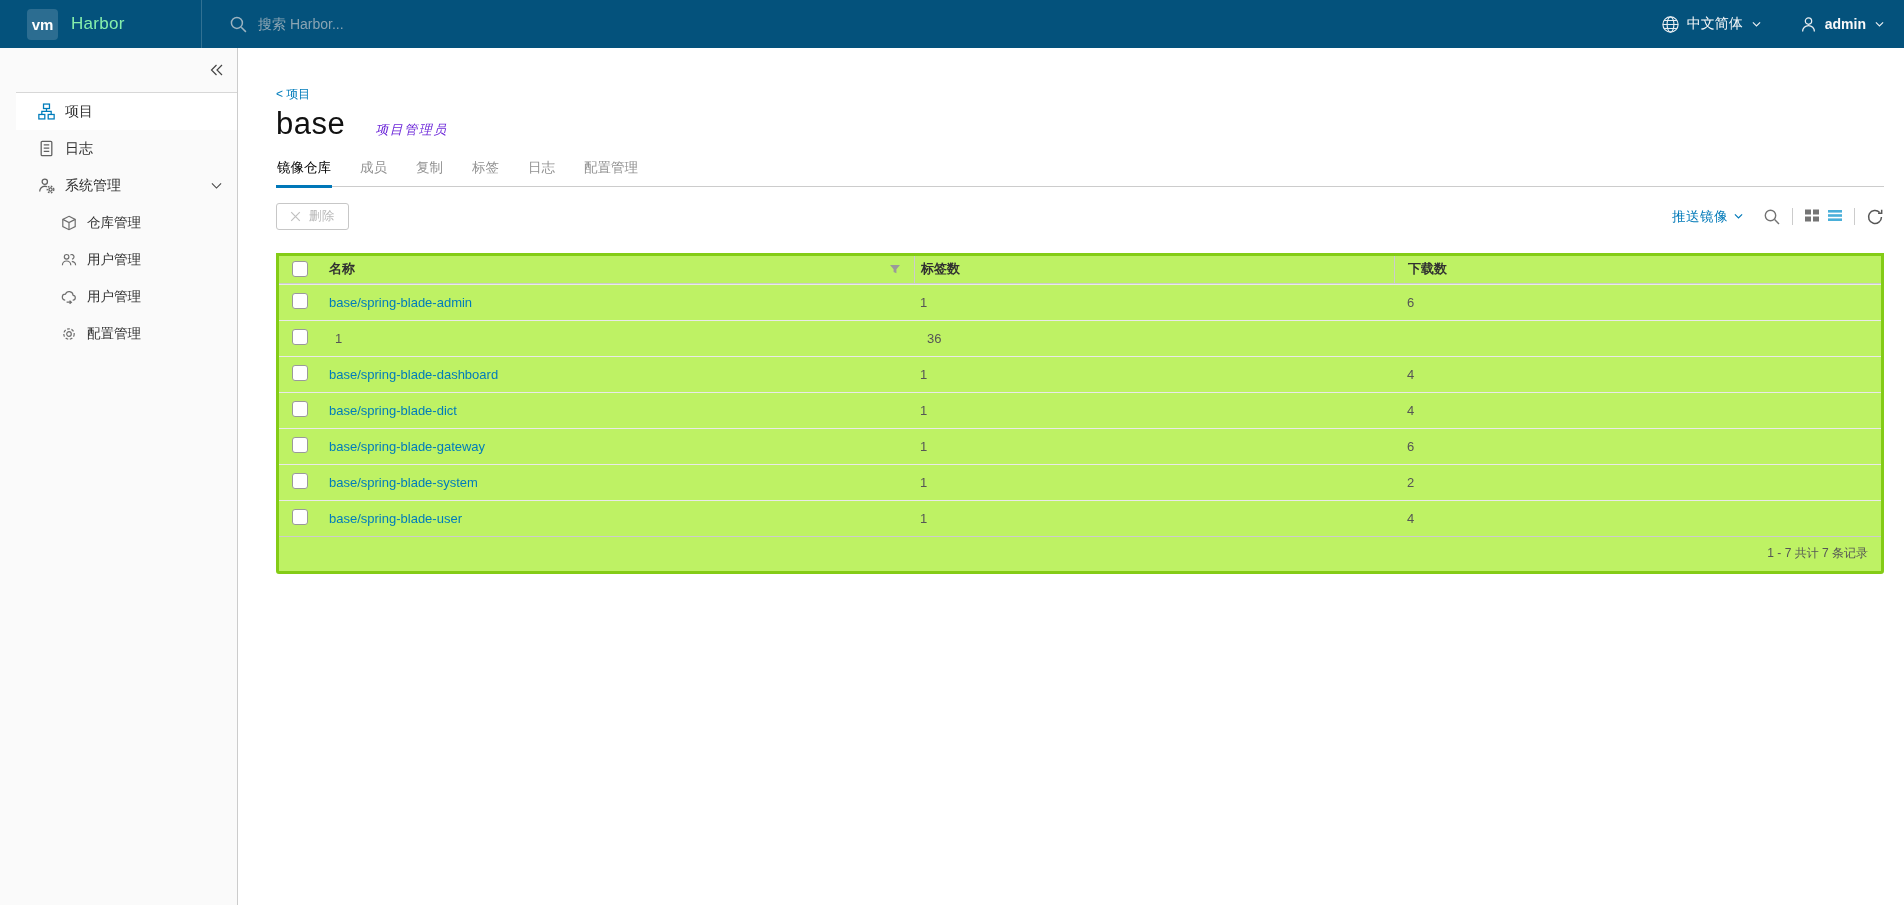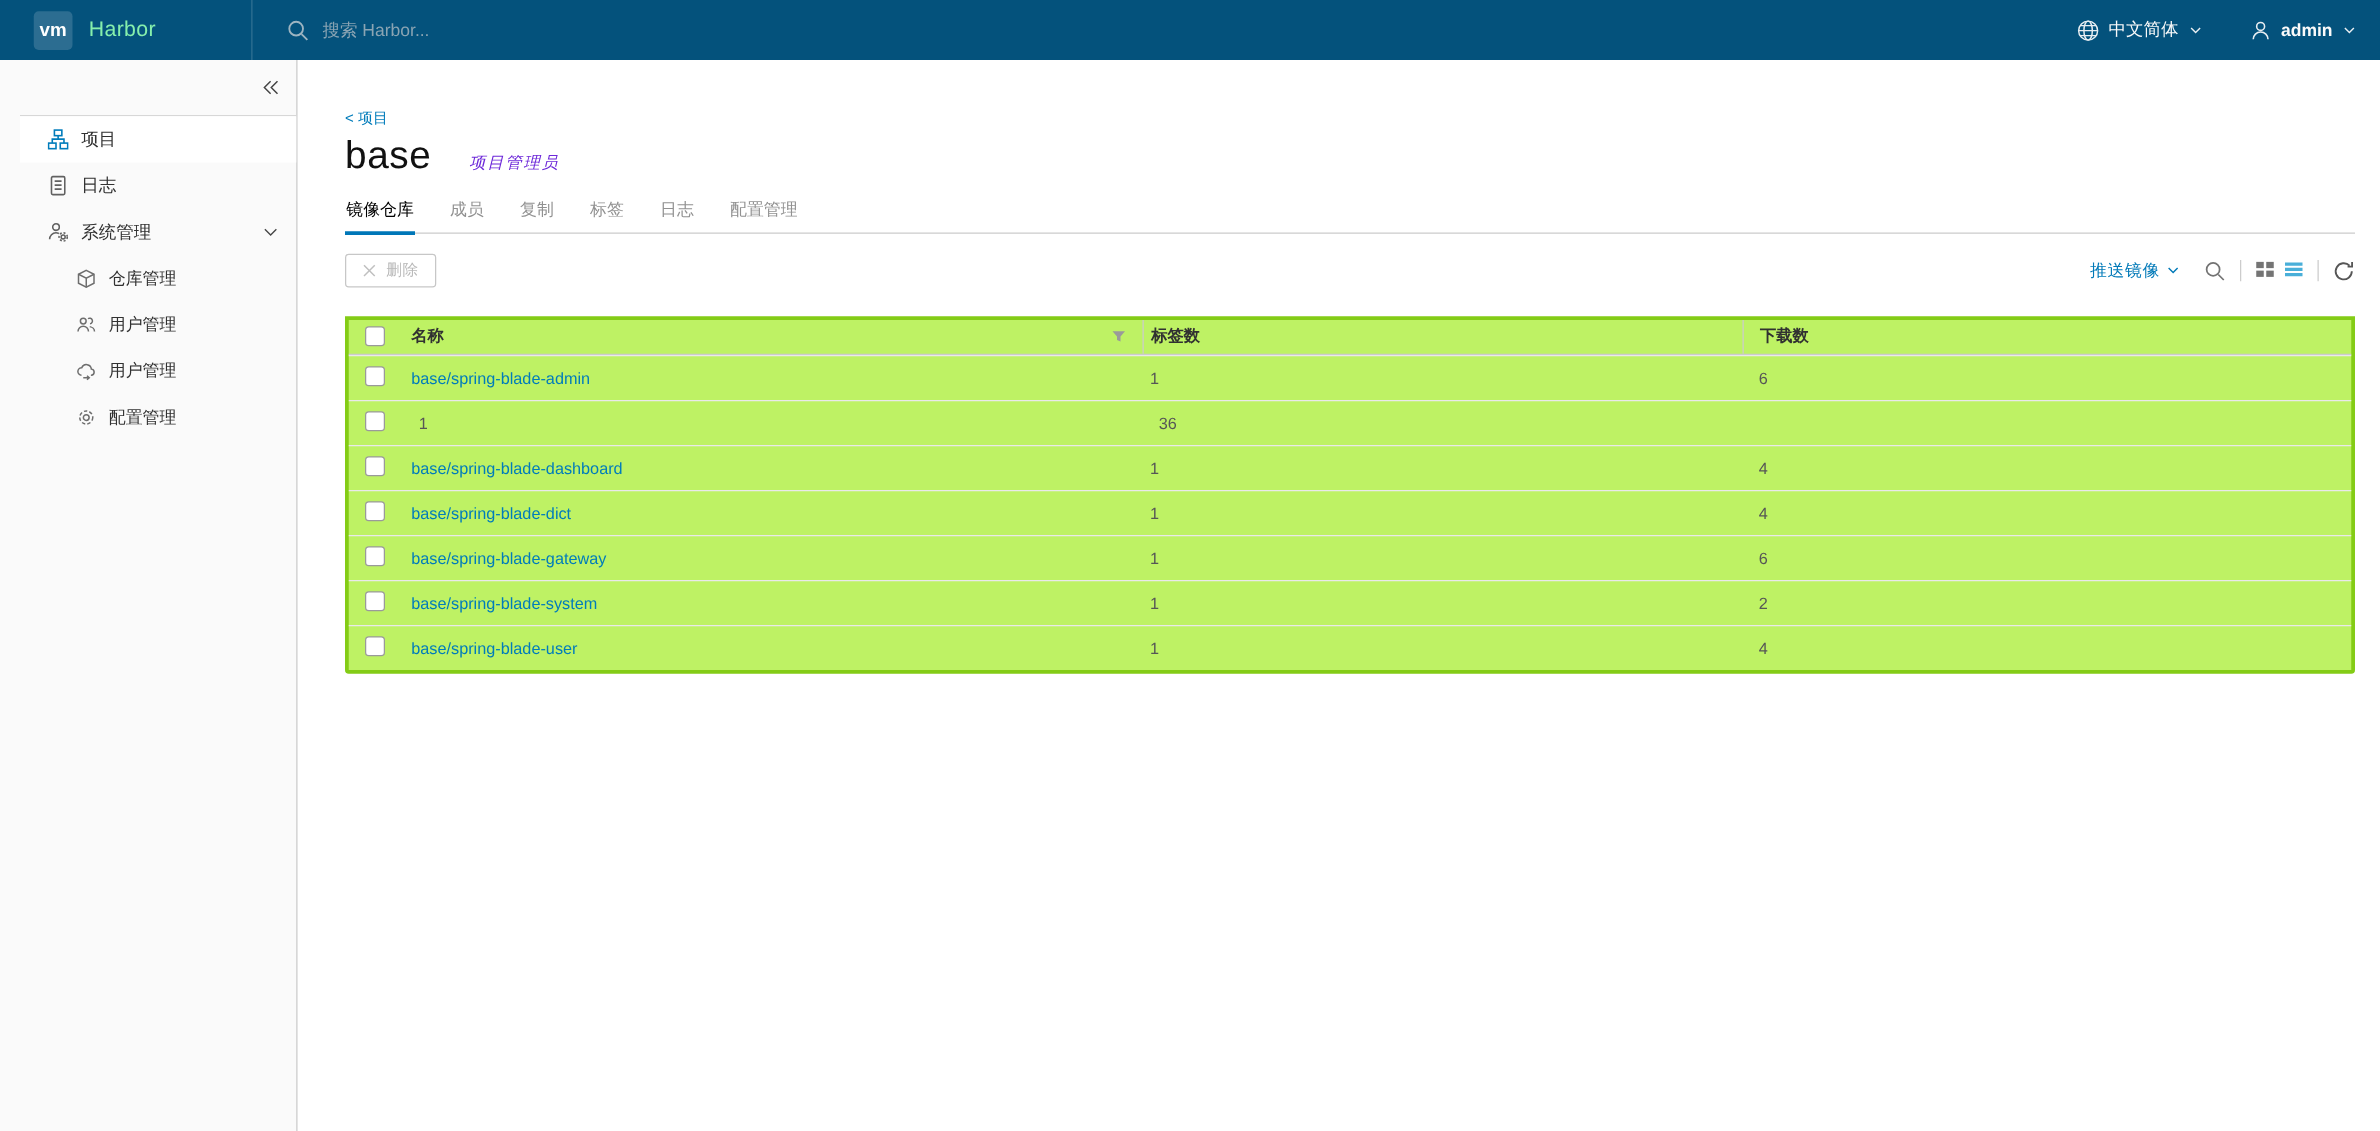--- a/index.html
+++ b/index.html
@@ -344,14 +344,17 @@
       <div class="cell-num cell-tags">1</div>
       <div class="cell-num cell-downloads">2</div>
     </div>
     <div class="dg-row">
       <div><input type="checkbox" class="cbx" style=""></div>
       <div><a class="repo-link">base/spring-blade-user</a></div>
       <div class="cell-num cell-tags">1</div>
       <div class="cell-num cell-downloads">4</div>
     </div>
 
+    <div class="dg-footer">
+      <span>1 - 7 共计 7 条记录</span>
+    </div>
   </section>
 </main>
 
 </body></html>

